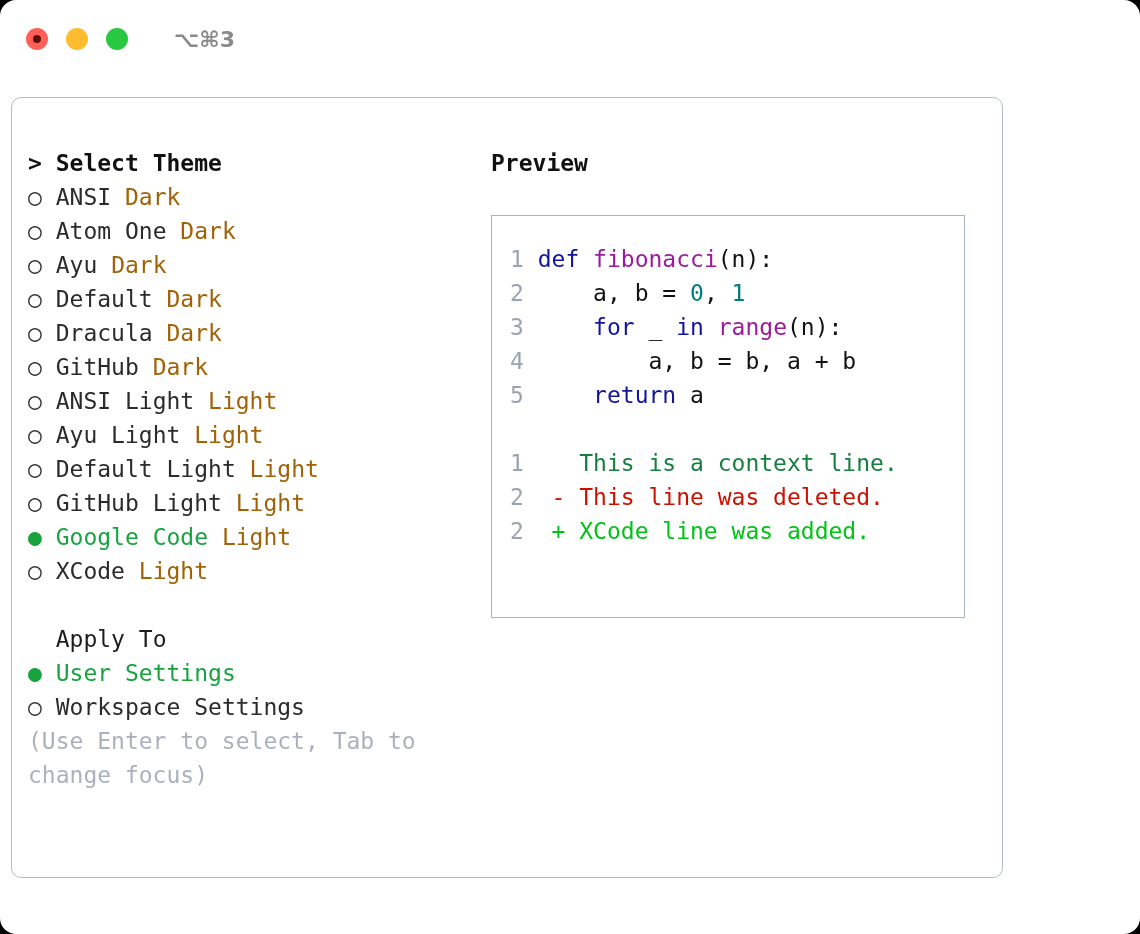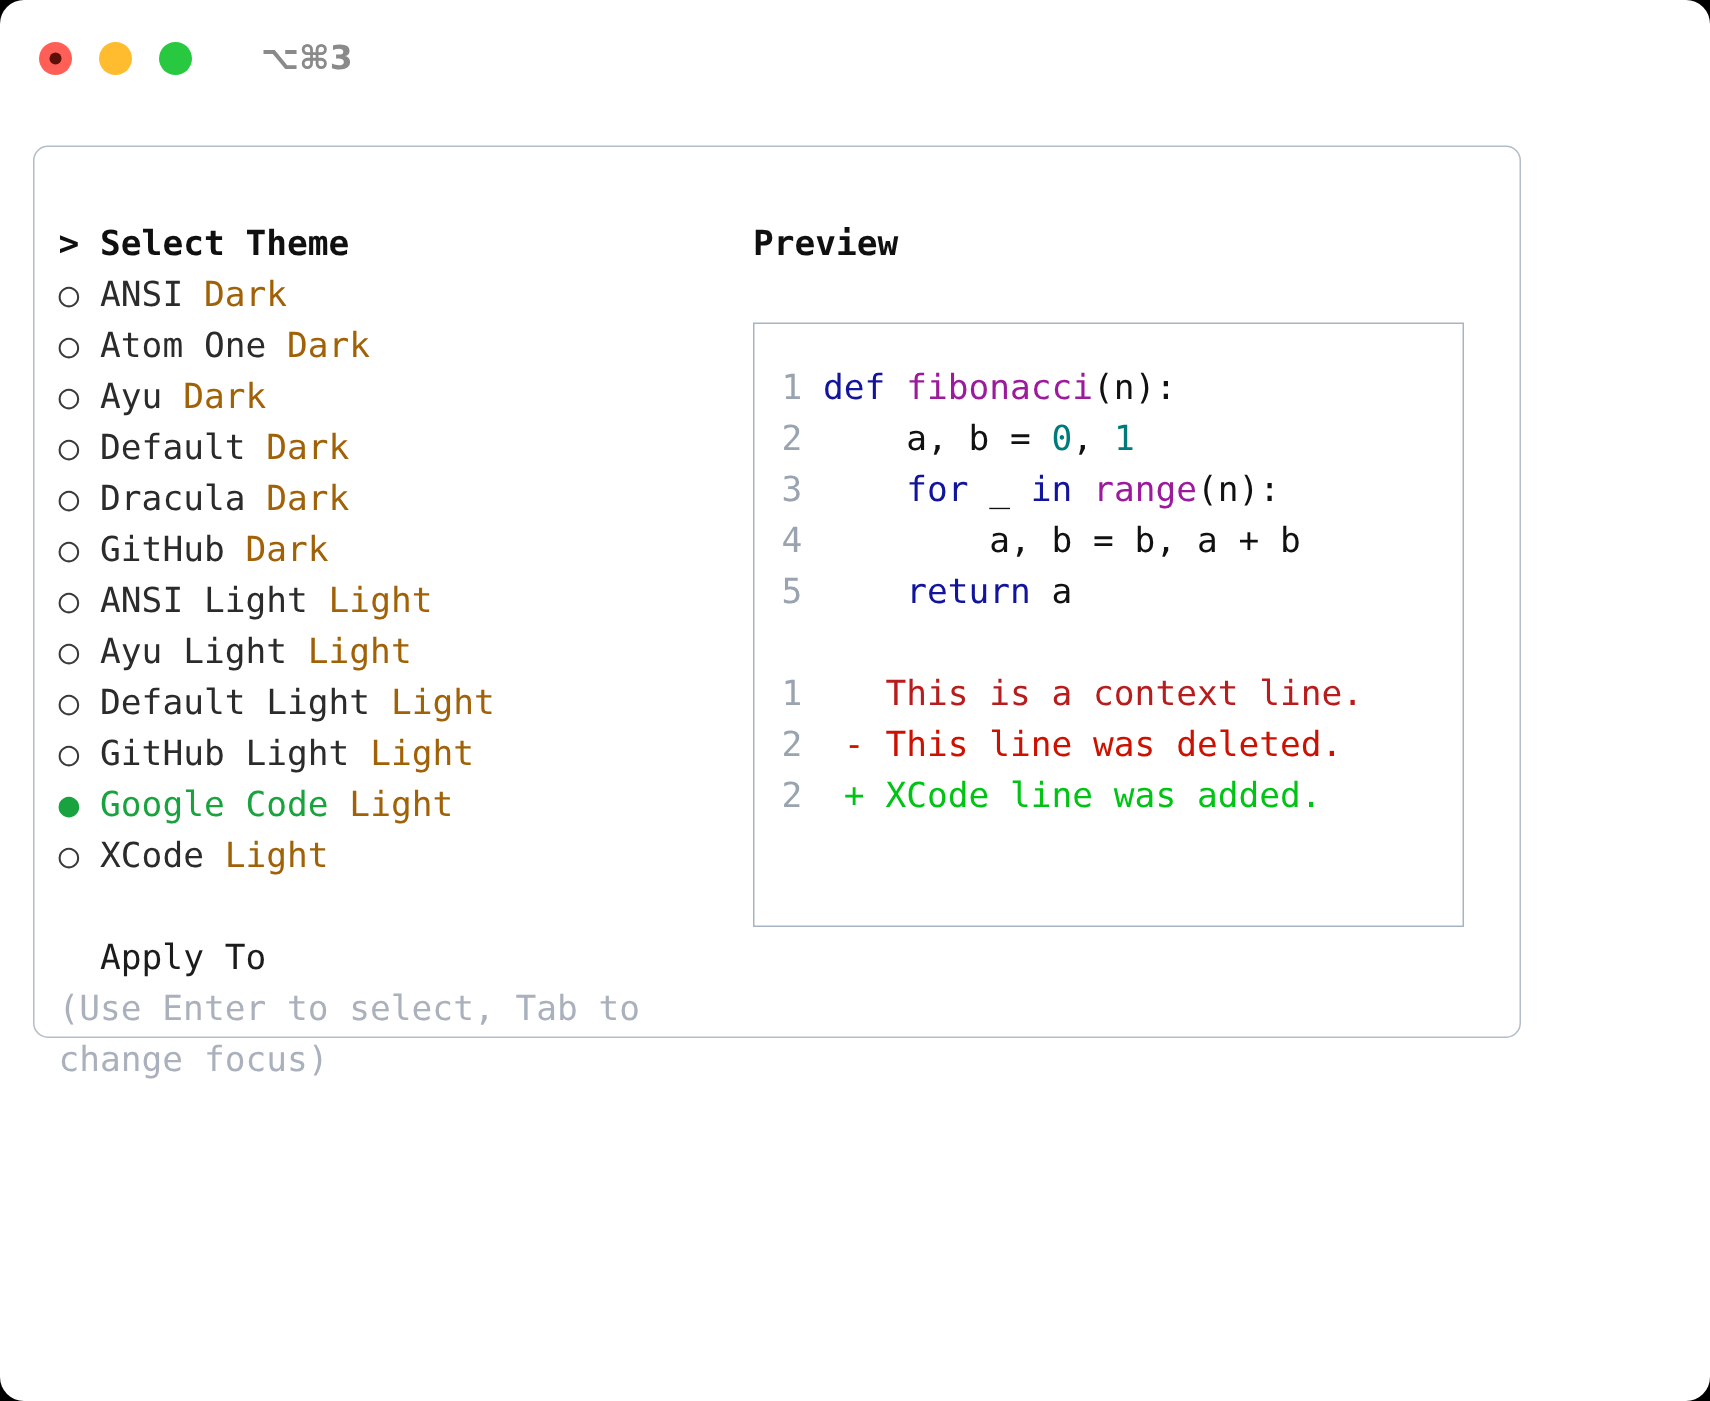--- a/index.html
+++ b/index.html
@@ -61,24 +61,24 @@
     font-size: 22px;
     font-weight: bold;
     color: #8a8a8a;
     letter-spacing: 0px;
     font-family: "DejaVu Sans", "Liberation Sans", sans-serif;
   }
 
   
   .panel {
     position: absolute;
-    left: 22px;
+    left: 11px;
     top: 97px;
     width: 992px;
-    height: 595px;
+    height: 781px;
     box-sizing: border-box;
     border: 1.5px solid #b3bcc9;
     border-radius: 10px;
     background: #ffffff;
   }
 
   .columns {
     position: absolute;
     left: 0; top: 0;
     width: 100%;
@@ -160,21 +160,21 @@
     color: #111111;
   }
   .lnum {
     color: #9aa4b0;
   }
   .kw   { color: #11149c; }
   .fn   { color: #9c1a9c; }
   .num  { color: #007b7b; }
   .pl   { color: #111111; }
   .gap-line { height: 34px; }
-  .d-ctx { color: #b91c1c; margin-top: 48px; }
+  .d-ctx { color: #15803d; margin-top: 48px; }
   .d-del { color: #cc1100; }
   .d-add { color: #00c414; }
 </style>
 </head>
 <body>
 
 <div id="app">
 
   <div class="titlebar">
     <div class="lights">
@@ -206,20 +206,24 @@
             <div class="opt-row"><span class="marker">○</span> <span class="opt-name">Default Light</span> <span class="variant">Light</span></div>
             <div class="opt-row"><span class="marker">○</span> <span class="opt-name">GitHub Light</span> <span class="variant">Light</span></div>
             <div class="opt-row"><span class="marker sel">●</span> <span class="opt-name sel">Google Code</span> <span class="variant">Light</span></div>
             <div class="opt-row"><span class="marker">○</span> <span class="opt-name">XCode</span> <span class="variant">Light</span></div>
           </div>
 
         <div class="spacer-row"></div>
 
         <div class="section-head plain"><span>  </span><span>Apply To</span></div>
 
+        <div id="apply-to-list">
+            <div class="opt-row"><span class="marker sel">●</span> <span class="opt-name sel">User Settings</span></div>
+            <div class="opt-row"><span class="marker">○</span> <span class="opt-name">Workspace Settings</span></div>
+          </div>
 
         <div class="hint">
           <div>(Use Enter to select, Tab to</div>
           <div>change focus)</div>
         </div>
       </div>
 
       <div class="right-col">
         <div class="preview-title">Preview</div>
         <div class="codebox">

